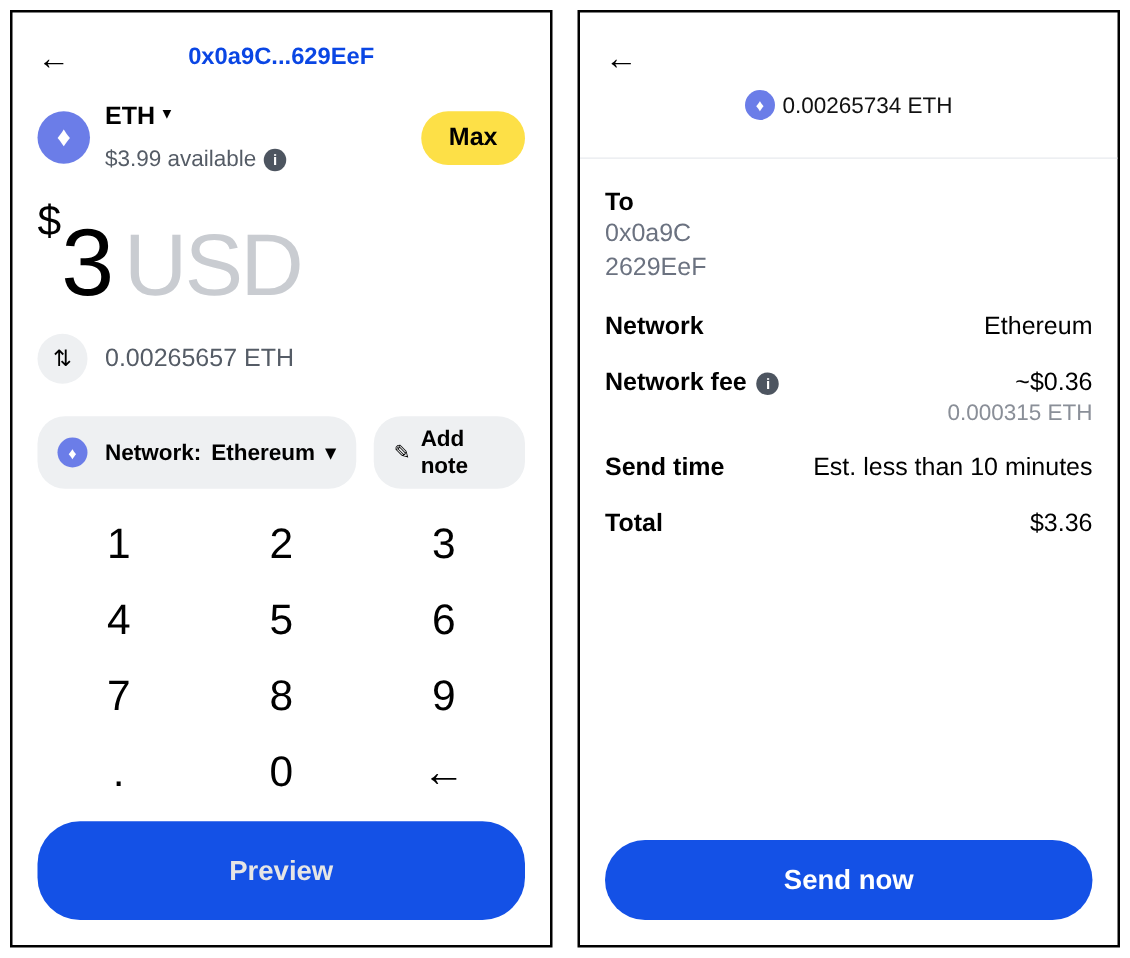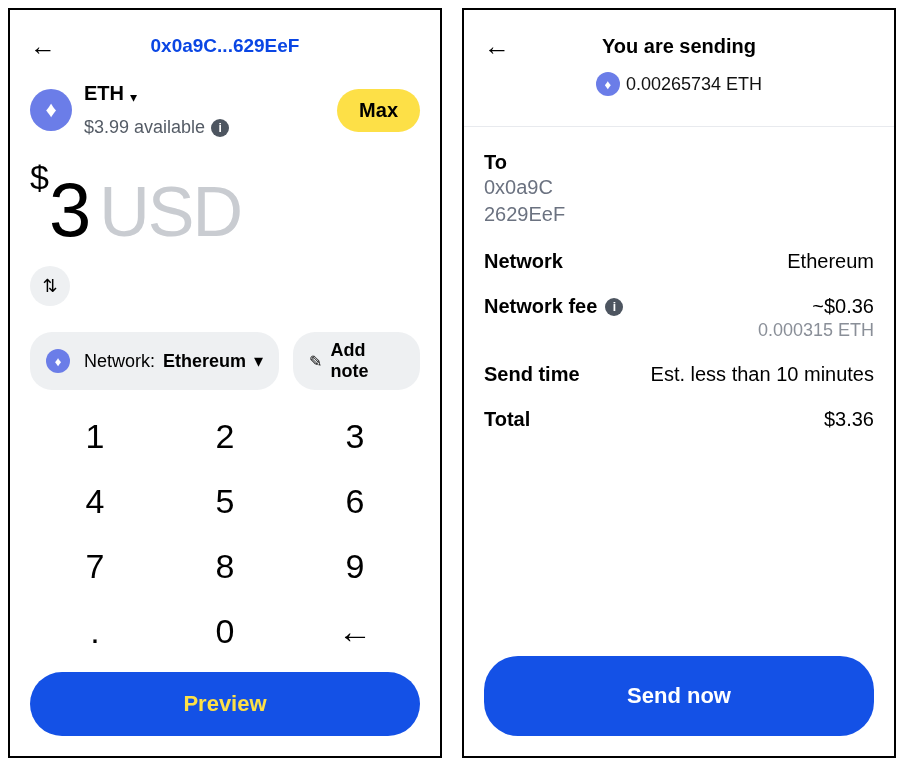--- a/index.html
+++ b/index.html
@@ -27,21 +27,21 @@
     background:#6b7de8; display:flex; align-items:center; justify-content:center;
     color:#fff; font-size:22px;
   }
   .eth-badge-sm {
     width:24px; height:24px; border-radius:50%;
     background:#6b7de8; display:flex; align-items:center; justify-content:center;
     color:#fff; font-size:13px; margin-right:6px; flex:0 0 auto;
   }
   .eth-glyph { font-weight:700; }
   .asset-info { margin-left:12px; flex:1; }
-  .asset-name-row { display:flex; align-items:flex-end; gap:6px; }
+  .asset-name-row { display:flex; align-items:flex-start; gap:6px; }
   .asset-name { font-size:20px; font-weight:700; }
   .chevron-down { font-size:14px; }
   .avail-row { display:flex; align-items:center; gap:6px; color:#555c66; font-size:18px;margin-top:12px; }
   .info-dot {
     width:18px; height:18px; border-radius:50%; background:#4d5560;
     color:#fff; font-size:12px; font-weight:700; display:flex; align-items:center; justify-content:center;
   }
   .max-btn {
     background:#fde047; border-radius:22px; padding:10px 22px;
     font-size:20px; font-weight:700; cursor:pointer;
@@ -54,54 +54,54 @@
   .convert-btn {
     width:40px; height:40px; border-radius:50%; background:#eef0f2;
     display:flex; align-items:center; justify-content:center; cursor:pointer; font-size:18px;
   }
   .convert-value { font-size:20px; color:#555c66; }
   .chip-row { display:flex; gap:14px; margin-top:26px; }
   .chip {
     background:#eef0f2; border-radius:22px; padding:8px 16px;
     display:flex; align-items:center; gap:8px; font-size:18px; cursor:pointer;
   }
-  .chip .label { font-weight:400;}
+  .chip .label { font-weight:700;}
   .chip .value { font-weight:700;}
   .pen-icon { font-size:16px; }
   .keypad {
     margin-top:14px;
     display:grid; grid-template-columns:repeat(3,1fr); grid-template-rows:repeat(4,1fr);
     flex:1;
   }
   .key {
     display:flex; align-items:center; justify-content:center;
     font-size:34px; font-weight:400; cursor:pointer; user-select:none;
   }
   .preview-btn {
-    background:#1451e6; color:#fde047; font-size:22px; font-weight:700;
-    border-radius:34px; height:64px; display:flex; align-items:center; justify-content:center;
+    background:#1451e6; color:#e5e5e5; font-size:22px; font-weight:700;
+    border-radius:34px; height:79px; display:flex; align-items:center; justify-content:center;
     cursor:pointer; margin-top:8px;
   }
   
   .top-center { position:relative; height:32px; display:flex; align-items:center; justify-content:center;}
   .top-center .back-arrow { position:absolute; left:0; }
   .title { font-size:20px; font-weight:700; }
   .big-amount { color:#1451e6; font-size:44px; font-weight:800; text-align:center; margin-top:40px;}
   .sub-amount { display:flex; justify-content:center; align-items:center; margin-top:10px; color:#111; font-size:18px; font-weight:500;}
   .hr { height:1px; background:#e8eaee; margin:30px -20px 0; }
   .details { margin-top:24px; display:flex; flex-direction:column; gap:22px; flex:1;}
   .drow { display:flex; justify-content:space-between; align-items:flex-start; }
   .dlabel { font-size:20px; font-weight:700; display:flex; align-items:center; gap:8px;}
   .dlabel .info-dot { width:18px; height:18px; font-size:12px;}
   .dvalright { text-align:right; font-size:20px;}
   .to-value { color:#6b7280; font-size:20px; line-height:1.35;}
   .fee-sub { color:#8a8f98; font-size:18px; margin-top:2px;}
   .send-btn {
     background:#1451e6; color:#fff; font-size:22px; font-weight:700;
-    border-radius:34px; height:80px; display:flex; align-items:center; justify-content:center;
+    border-radius:34px; height:64px; display:flex; align-items:center; justify-content:center;
     cursor:pointer;
   }
 </style>
 </head>
 <body>
 
 <div class="screen">
 
   <div class="topbar">
     <span class="back-arrow">←</span>
@@ -129,20 +129,21 @@
   <div class="amount-row">
     <span class="amount-currency-symbol">$</span>
     <span class="amount-value">3</span>
     <span class="amount-unit">USD</span>
   </div>
 
   <div class="convert-row">
     <div class="convert-btn">
       <span>⇅</span>
     </div>
+    <span class="convert-value">0.00265657 ETH</span>
   </div>
 
   <div class="chip-row">
     <div class="chip">
       <span class="eth-badge-sm">
           <span class="eth-glyph">♦</span>
         </span>
       <span class="label">Network:</span>
       <span class="value">Ethereum</span>
       <span>▾</span>
@@ -168,21 +169,20 @@
     <div class="key">←</div>
   </div>
 
   <div class="preview-btn">Preview</div>
 </div>
 
 <div class="screen">
 
   <div class="top-center">
     <span class="back-arrow">←</span>
-    <span class="title">You are sending</span>
   </div>
 
   <div class="sub-amount">
     <span class="eth-badge-sm">
         <span class="eth-glyph">♦</span>
       </span>
     <span>0.00265734 ETH</span>
   </div>
 
   <div class="hr"></div>

